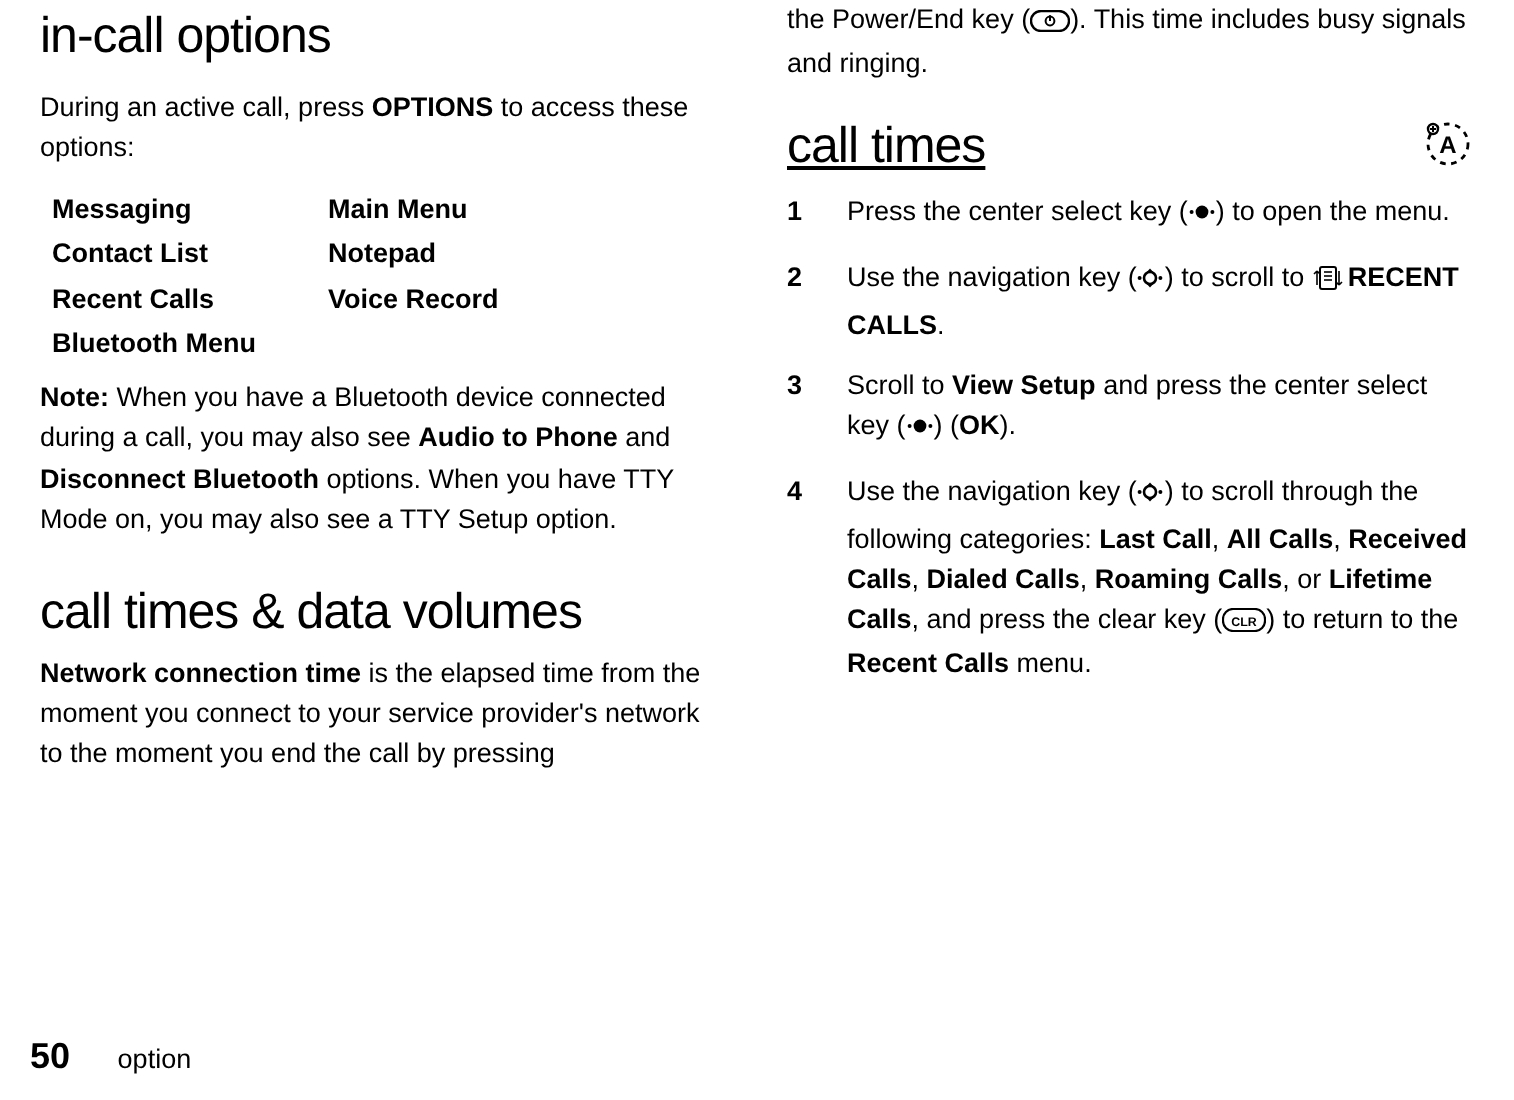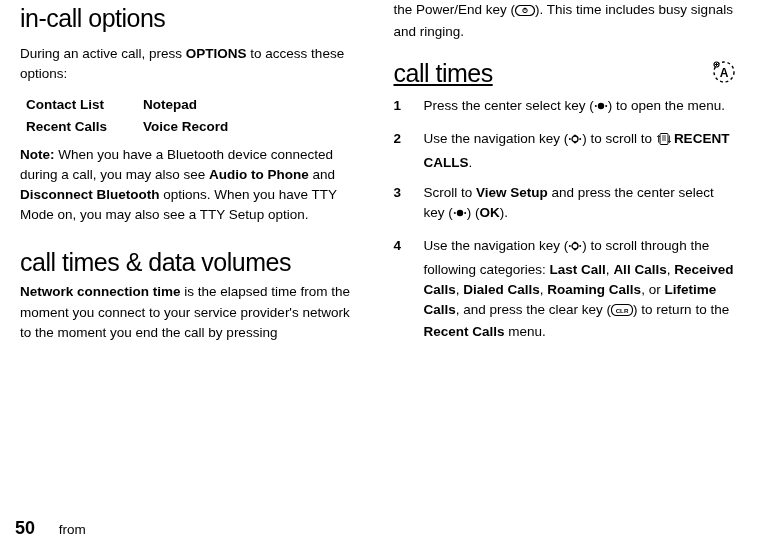--- a/index.html
+++ b/index.html
@@ -99,27 +99,35 @@
 
 <div class="page">
   <div class="col">
     <h1 class="section">in-call options</h1>
     <p class="p">
       <span>During an active call, press </span><span class="opt">OPTIONS</span><span> to access these options:</span>
     </p>
 
     <table class="optiontbl">
       <tbody>
+          <tr>
+        <td class="opt">Messaging</td>
+        <td class="opt">Main Menu</td>
+      </tr>
       <tr>
         <td class="opt">Contact List</td>
         <td class="opt">Notepad</td>
       </tr>
       <tr>
         <td class="opt">Recent Calls</td>
         <td class="opt">Voice Record</td>
+      </tr>
+      <tr>
+        <td class="opt">Bluetooth Menu</td>
+        <td></td>
       </tr>
     </tbody>
       </table>
 
     <p class="p">
       <span class="note-lbl">Note:</span><span> When you have a Bluetooth device connected during a call, you may also see </span><span class="opt">Audio to Phone</span><span> and </span><span class="opt">Disconnect Bluetooth</span><span> options. When you have TTY Mode on, you may also see a TTY Setup option.</span>
     </p>
 
     <h1 class="section callvolumes">call times &amp; data volumes</h1>
     <p class="p">
@@ -208,14 +216,14 @@
               <text x="11" y="8.8" font-family="Arial" font-size="6.2" font-weight="700" text-anchor="middle">CLR</text>
             </svg>
         </span><span>) to return to the </span><span class="opt">Recent Calls</span><span> menu.</span>
       </li>
     </ol>
   </div>
 </div>
 
 <div class="footer">
   <span class="pg">50</span>
-  <span class="lbl">from</span>
+  <span class="lbl">option</span>
 </div>
 
 </body></html>

